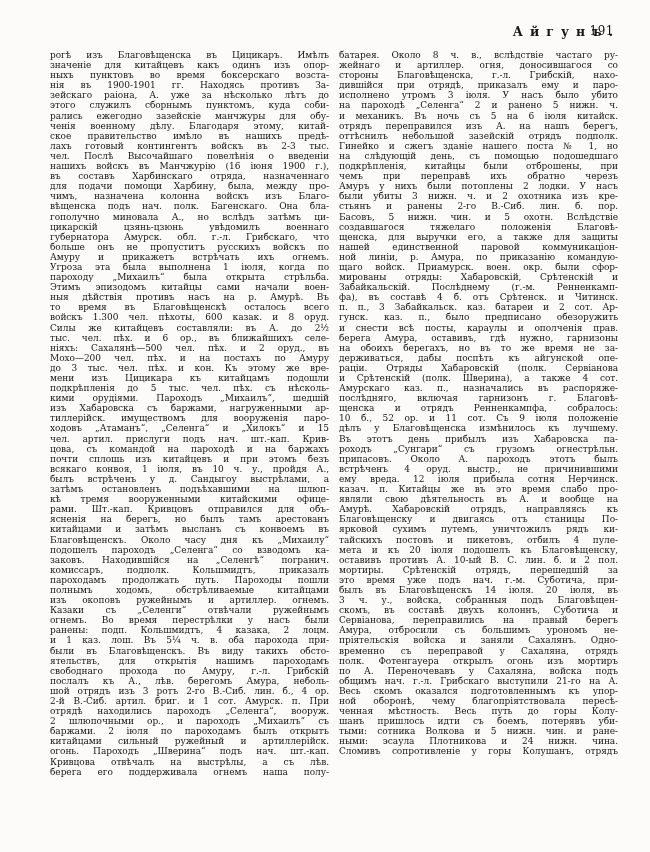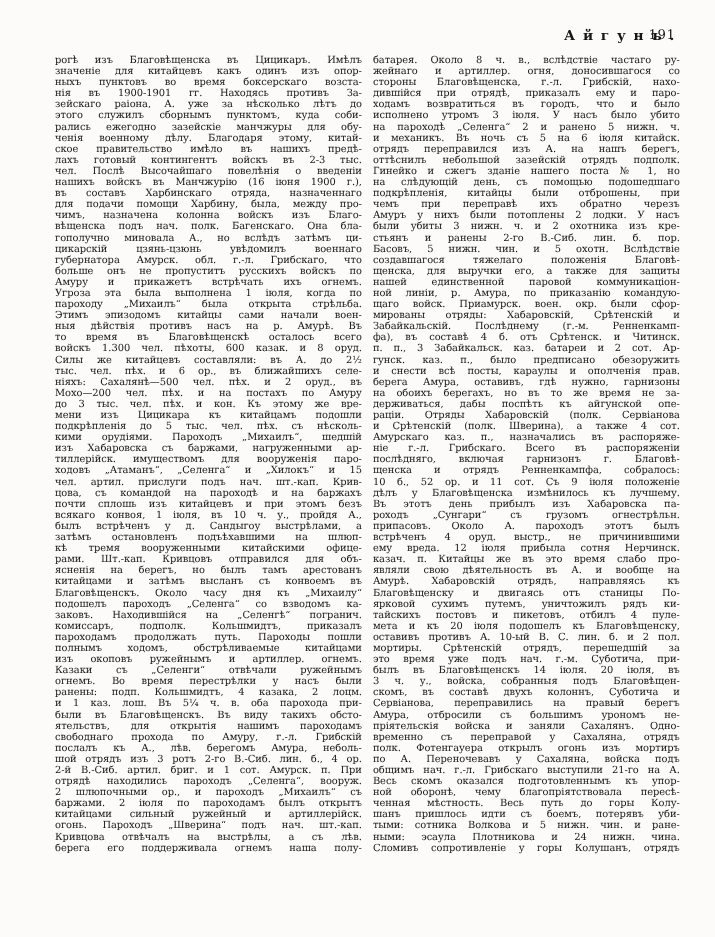--- a/index.html
+++ b/index.html
@@ -141,21 +141,20 @@
         <div class="text-line">китайцами сильный ружейный и артиллерійск.</div>
         <div class="text-line">огонь. Пароходъ „Шверина“ подъ нач. шт.-кап.</div>
         <div class="text-line">Кривцова отвѣчалъ на выстрѣлы, а съ лѣв.</div>
         <div class="text-line">берега его поддерживала огнемъ наша полу-</div>
       </div>
     <div class="col">
         <div class="text-line">батарея. Около 8 ч. в., вслѣдствіе частаго ру-</div>
         <div class="text-line">жейнаго и артиллер. огня, доносившагося со</div>
         <div class="text-line">стороны Благовѣщенска, г.-л. Грибскій, нахо-</div>
         <div class="text-line">дившійся при отрядѣ, приказалъ ему и паро-</div>
-        <div class="text-line">ходамъ возвратиться въ городъ, что и было</div>
         <div class="text-line">исполнено утромъ 3 іюля. У насъ было убито</div>
         <div class="text-line">на пароходѣ „Селенга“ 2 и ранено 5 нижн. ч.</div>
         <div class="text-line">и механикъ. Въ ночь съ 5 на 6 іюля китайск.</div>
         <div class="text-line">отрядъ переправился изъ А. на нашъ берегъ,</div>
         <div class="text-line">оттѣснилъ небольшой зазейскій отрядъ подполк.</div>
         <div class="text-line">Гинейко и сжегъ зданіе нашего поста № 1, но</div>
         <div class="text-line">на слѣдующій день, съ помощью подошедшаго</div>
         <div class="text-line">подкрѣпленія, китайцы были отброшены, при</div>
         <div class="text-line">чемъ при переправѣ ихъ обратно черезъ</div>
         <div class="text-line">Амуръ у нихъ были потоплены 2 лодки. У насъ</div>
@@ -172,21 +171,20 @@
         <div class="text-line">фа), въ составѣ 4 б. отъ Срѣтенск. и Читинск.</div>
         <div class="text-line">п. п., 3 Забайкальск. каз. батареи и 2 сот. Ар-</div>
         <div class="text-line">гунск. каз. п., было предписано обезоружить</div>
         <div class="text-line">и снести всѣ посты, караулы и ополченія прав.</div>
         <div class="text-line">берега Амура, оставивъ, гдѣ нужно, гарнизоны</div>
         <div class="text-line">на обоихъ берегахъ, но въ то же время не за-</div>
         <div class="text-line">держиваться, дабы поспѣть къ айгунской опе-</div>
         <div class="text-line">раціи. Отряды Хабаровскій (полк. Сервіанова</div>
         <div class="text-line">и Срѣтенскій (полк. Шверина), а также 4 сот.</div>
         <div class="text-line">Амурскаго каз. п., назначались въ распоряже-</div>
-        <div class="text-line">ніе г.-л. Грибскаго. Всего въ распоряженіи</div>
         <div class="text-line">послѣдняго, включая гарнизонъ г. Благовѣ-</div>
         <div class="text-line">щенска и отрядъ Ренненкампфа, собралось:</div>
         <div class="text-line">10 б., 52 ор. и 11 сот. Съ 9 іюля положеніе</div>
         <div class="text-line">дѣлъ у Благовѣщенска измѣнилось къ лучшему.</div>
         <div class="text-line">Въ этотъ день прибылъ изъ Хабаровска па-</div>
         <div class="text-line">роходъ „Сунгари“ съ грузомъ огнестрѣльн.</div>
         <div class="text-line">припасовъ. Около А. пароходъ этотъ былъ</div>
         <div class="text-line">встрѣченъ 4 оруд. выстр., не причинившими</div>
         <div class="text-line">ему вреда. 12 іюля прибыла сотня Нерчинск.</div>
         <div class="text-line">казач. п. Китайцы же въ это время слабо про-</div>

